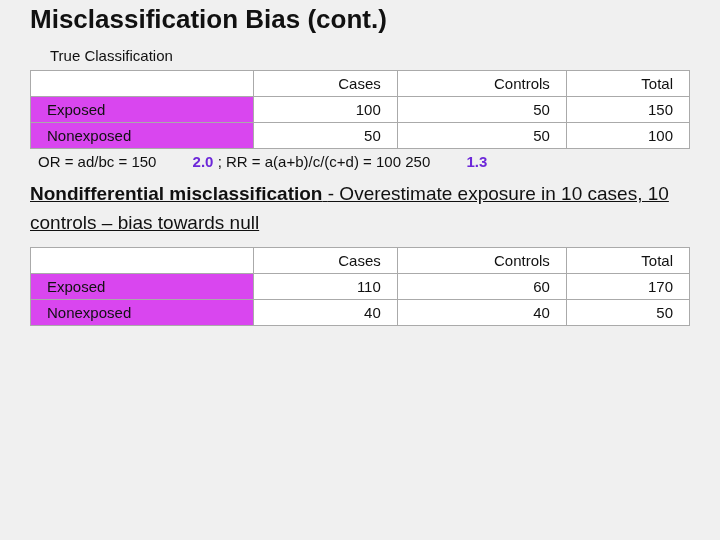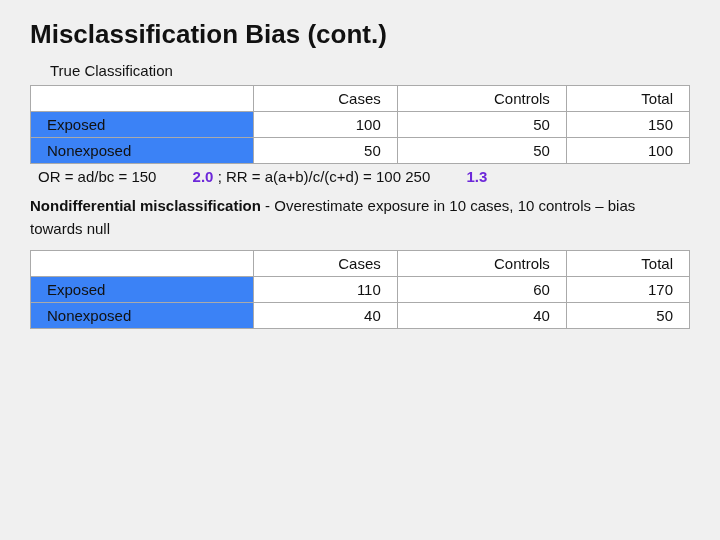--- a/index.html
+++ b/index.html
@@ -9,21 +9,21 @@
       background: #f0f0f0;
       font-family: Arial, sans-serif;
       font-size: 15px;
       color: #111;
       overflow: hidden;
     }
     .page {
       width: 720px;
       height: 540px;
       background: #f0f0f0;
-      padding: 19px 30px 18px 30px;
+      padding: 4px 30px 18px 30px;
     }
     h1 {
       font-size: 26px;
       font-weight: bold;
       margin-bottom: 12px;
       color: #111;
     }
     .section-label {
       font-size: 15px;
       font-weight: normal;
@@ -37,40 +37,41 @@
     }
     td, th {
       border: 1px solid #aaa;
       padding: 4px 16px;
       text-align: right;
       font-size: 15px;
       background: #fff;
     }
     td:first-child {
       text-align: left;
-      background: #3b82f6;
+      background: #d946ef;
       min-width: 90px;
     }
     th {
       background: #fff;
       font-weight: normal;
     }
     th:first-child {
       background: #fff;
     }
     .or-line {
       font-size: 15px;
       margin: 4px 0 10px 0;
       padding-left: 8px;
     }
     .red { color: #6d28d9; font-weight: bold; margin-left: 32px; }
     .nondiff {
-      font-size: 15px;
+      font-size: 19px;
       margin: 8px 0 10px 0;
       line-height: 1.5;
+      text-decoration: underline;
     }
     .bold { font-weight: bold; }
   </style>
 </head>
 <body>
 
 <div class="page">
   <h1>Misclassification Bias (cont.)</h1>
 
   <div class="section-label">True Classification</div>

